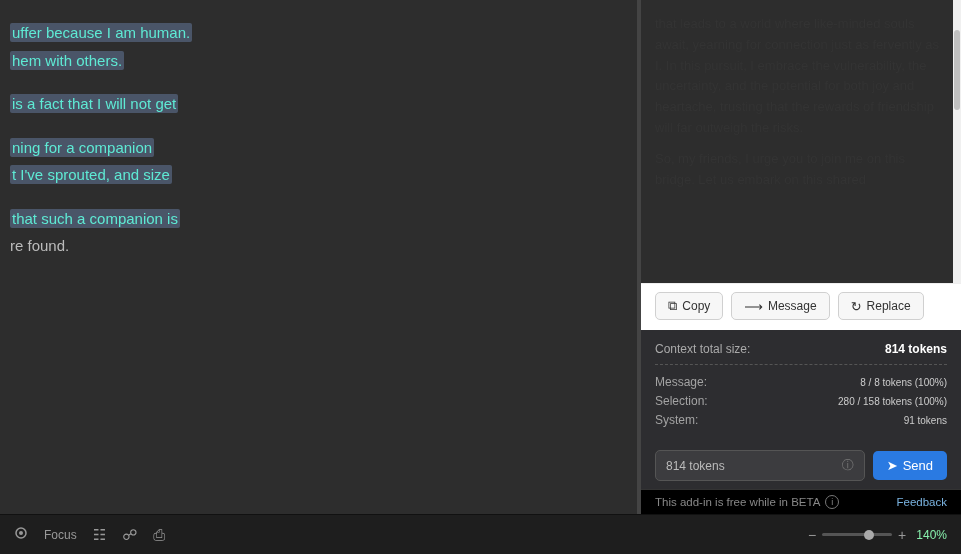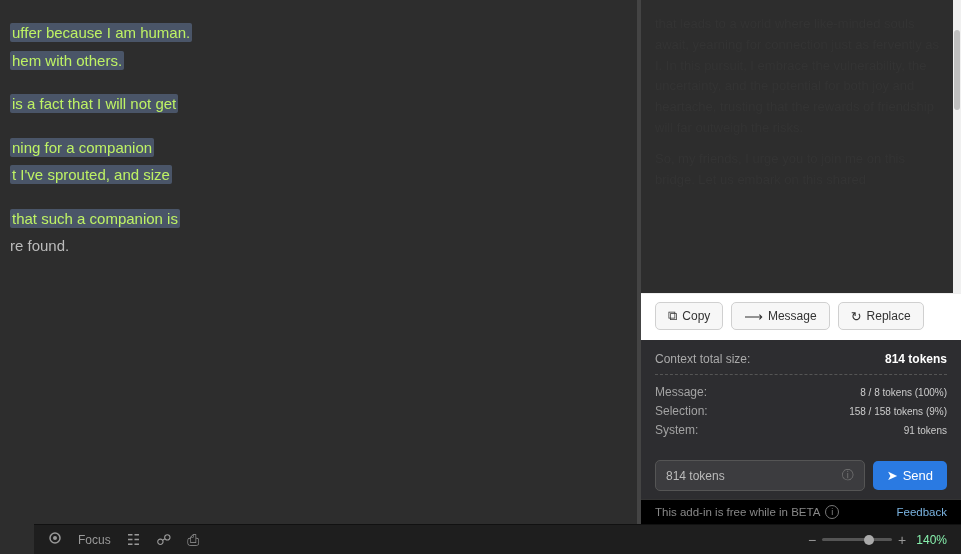--- a/index.html
+++ b/index.html
@@ -32,21 +32,21 @@
 
     .editor-line {
       line-height: 1.7;
       font-size: 15px;
       color: #bbb;
       margin-bottom: 2px;
     }
 
     .highlight {
       background: #4a5568;
-      color: #bef264;
+      color: #5eead4;
       padding: 1px 2px;
       border-radius: 2px;
     }
 
     .editor-block {
       margin-bottom: 18px;
     }
 
     .ai-response-area {
       flex: 1;
@@ -176,30 +176,29 @@
       border: none;
       border-radius: 5px;
       padding: 7px 14px;
       cursor: pointer;
       font-size: 13px;
       font-weight: 500;
     }
 
     
     .status-bar {
-      height: 30px;
+      height: 40px;
       background: #1e1e1e;
       display: flex;
       align-items: center;
       justify-content: space-between;
       padding: 0 14px;
       color: #999;
       font-size: 12px;
       border-top: 1px solid #111;
-      margin-left: 34px;
     }
 
     .status-left {
       display: flex;
       align-items: center;
       gap: 16px;
     }
 
     .status-right {
       display: flex;
@@ -377,21 +376,21 @@
         <span class="token-stats-total">
           <strong>814 tokens</strong>
         </span>
       </div>
       <div class="token-row">
         <span class="token-label">Message:</span>
         <span class="token-value">8 / 8 tokens (100%)</span>
       </div>
       <div class="token-row">
         <span class="token-label">Selection:</span>
-        <span class="token-value">158 / 158 tokens (9%)</span>
+        <span class="token-value">280 / 158 tokens (100%)</span>
       </div>
       <div class="token-row">
         <span class="token-label">System:</span>
         <span class="token-value">91 tokens</span>
       </div>
     </div>
 
     <div class="send-area">
       <div class="send-input-wrapper">
         <span class="send-input-text">814 tokens</span>

